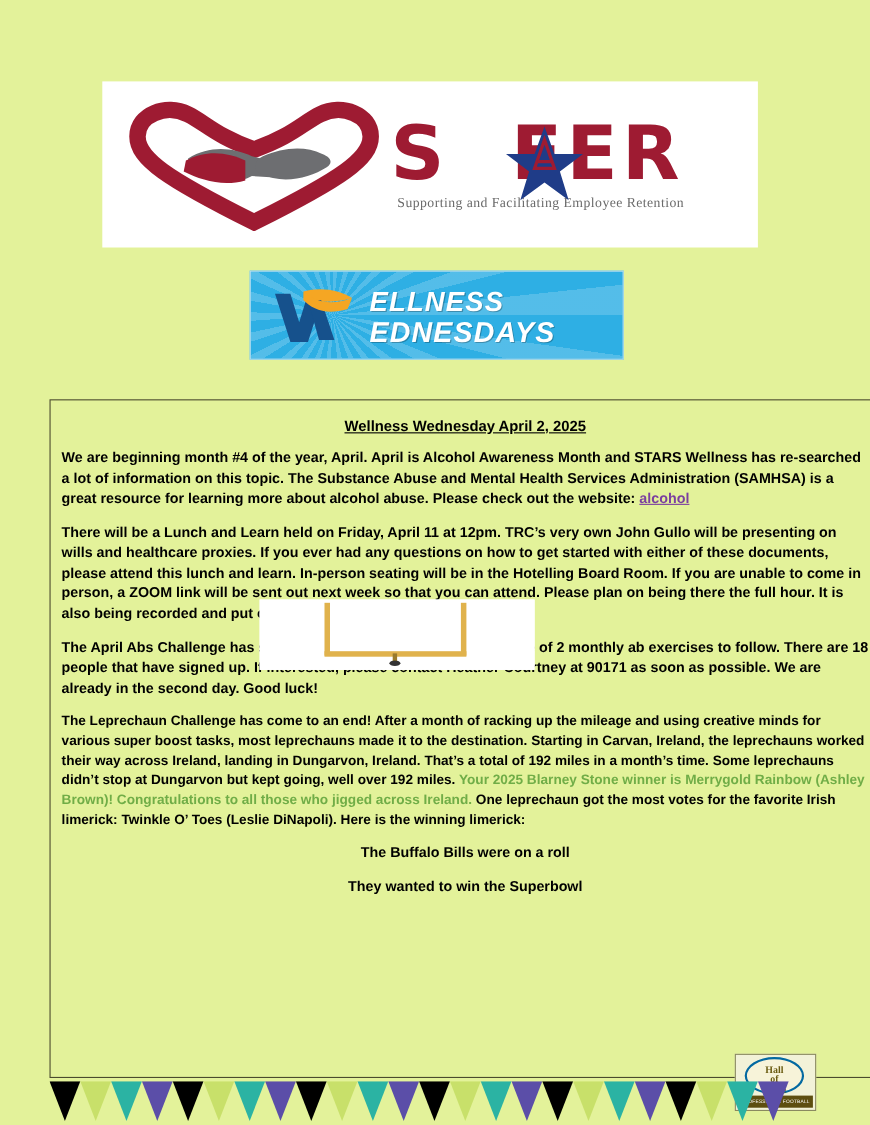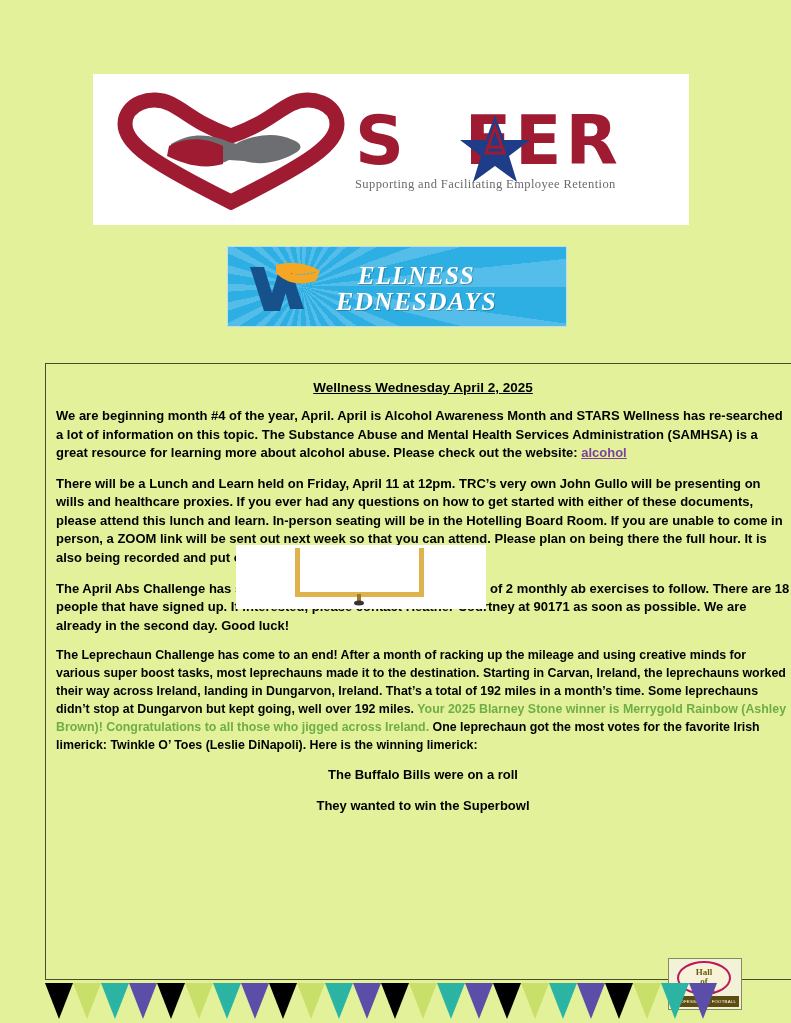--- a/index.html
+++ b/index.html
@@ -47,21 +47,21 @@
     letter-spacing: 4px;
     line-height: 1;
   }
   .safer-text .gap { color: transparent; }
   .safer-tag {
     font-family: "Liberation Serif", serif;
     font-size: 12.5px;
     color: #6b6b6b;
     letter-spacing: 0.4px;
     margin-top: 2px;
-    text-align: left;
+    text-align: right;
   }
   .star-wrap {
     position: absolute;
     left: 104px;
     top: 6px;
     width: 72px;
     height: 72px;
   }
 
   
@@ -88,27 +88,26 @@
     left: 18px;
     top: 12px;
     width: 84px;
     height: 56px;
   }
   .ww-text {
     position: absolute;
     left: 108px;
     top: 16px;
     color: #ffffff;
-    font-family: Liberation Serif, serif;
+    font-family: Liberation Sans, sans-serif;
     font-weight: bold;
     font-style: italic;
     line-height: 1.02;
     letter-spacing: 1px;
     text-shadow: 1px 1px 0 rgba(0,0,0,0.25);
-    text-align: center;
   }
   .ww-line1 { font-size: 25px; }
   .ww-line2 { font-size: 26px; }
 
   
   .body-box {
     position: absolute;
     left: 45px;
     top: 363px;
     width: 756px;
@@ -179,21 +178,21 @@
     overflow: hidden;
   }
   .seal-inner {
     position: absolute;
     left: 8px;
     top: 2px;
     width: 54px;
     height: 34px;
     border-radius: 50%;
     background: #f7f3d9;
-    border: 2px solid #be185d;
+    border: 2px solid #0369a1;
     color: #6b5c12;
     font-family: "Liberation Serif", serif;
     font-size: 9px;
     font-weight: bold;
     text-align: center;
     line-height: 1.05;
     padding-top: 5px;
     box-sizing: border-box;
   }
   .seal-base {

